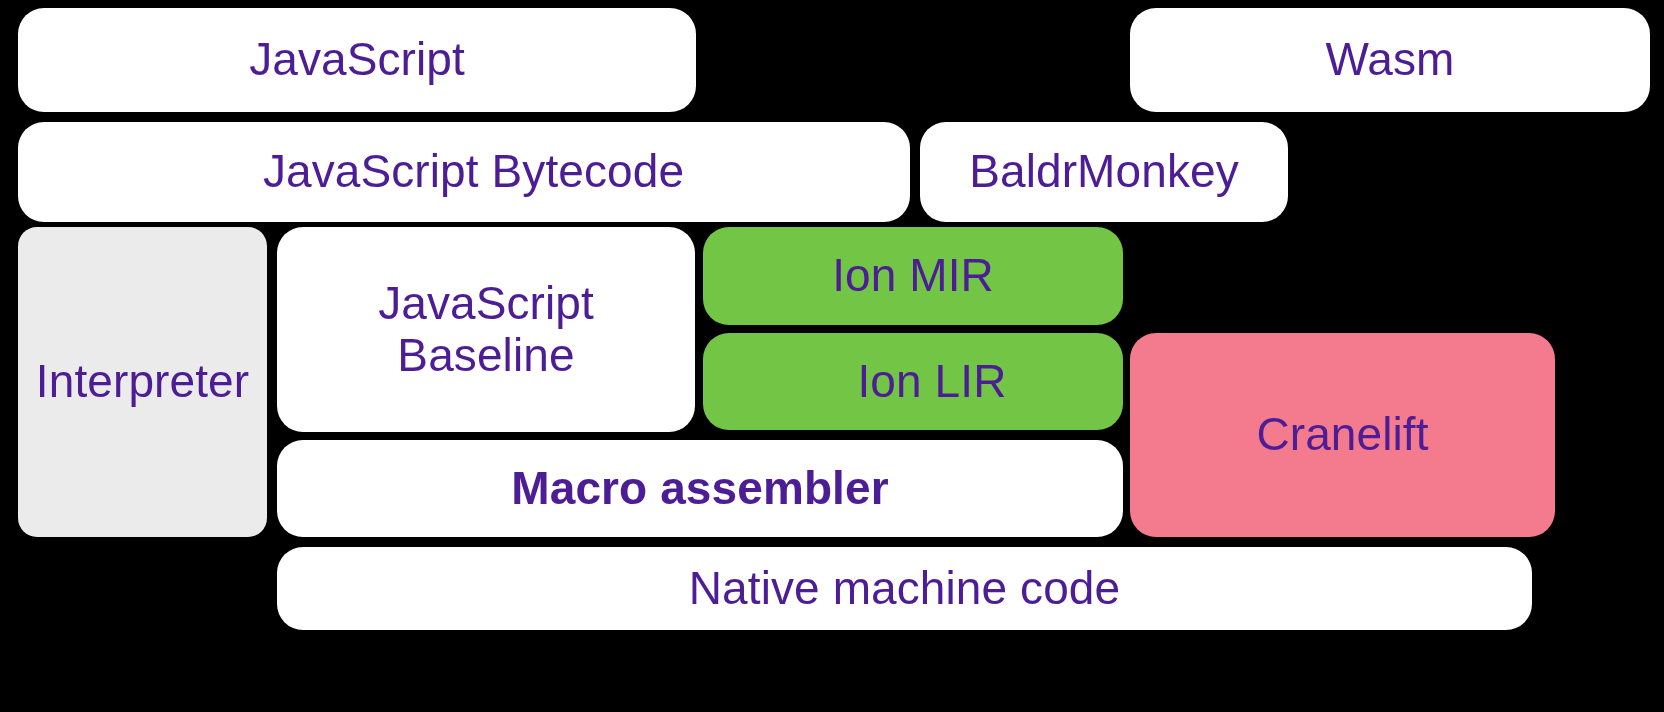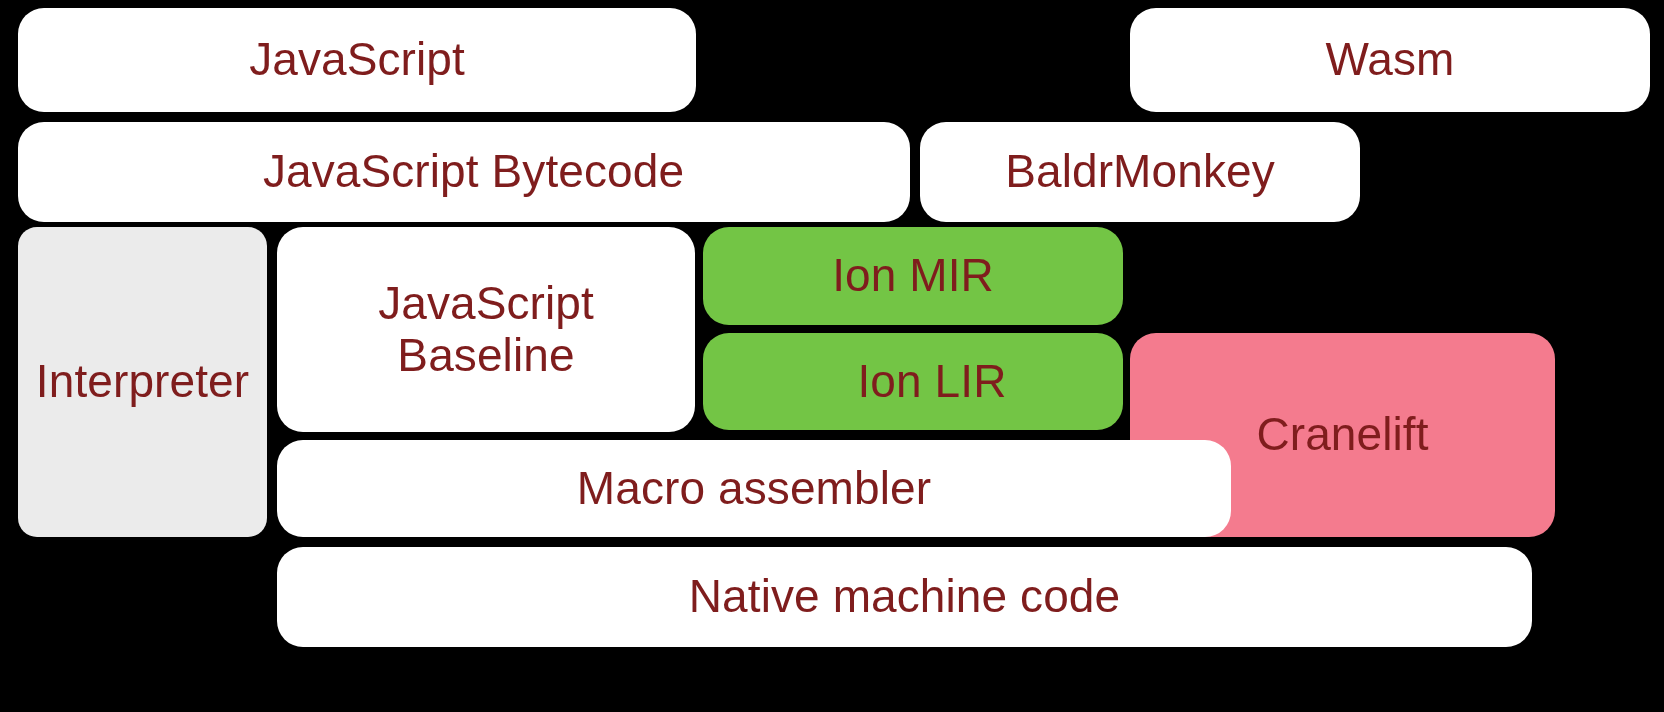--- a/index.html
+++ b/index.html
@@ -16,21 +16,21 @@
     font-family: "Liberation Sans", "DejaVu Sans", sans-serif;
   }
   .node {
     position: absolute;
     box-sizing: border-box;
     display: flex;
     align-items: center;
     justify-content: center;
     text-align: center;
     border-radius: 26px;
-    color: #7f1d1d;
+    color: #4c1d95;
     font-size: 46px;
     line-height: 1.12;
     font-weight: 400;
     letter-spacing: 0.1px;
     white-space: pre-line;
     padding: 2px 8px;
     user-select: none;
   }
   .fill-white { background: #ffffff; }
   .fill-gray  { background: #ebebeb; border-radius: 19px; }
@@ -48,21 +48,21 @@
 
 
   <div class="node fill-white" style="left:1130px; top:8px; width:520px; height:104px;text-align:right;">
     <span>Wasm</span>
   </div>
 
   <div class="node fill-white" style="left:18px; top:122px; width:892px; height:100px;padding-left:27px;">
     <span>JavaScript Bytecode</span>
   </div>
 
-  <div class="node fill-white" style="left:920px; top:122px; width:440px; height:100px;">
+  <div class="node fill-white" style="left:920px; top:122px; width:368px; height:100px;">
     <span>BaldrMonkey</span>
   </div>
 
   <div class="node fill-gray" style="left:18px; top:227px; width:249px; height:310px;">
     <span>Interpreter</span>
   </div>
 
   <div class="node fill-white" style="left:277px; top:227px; width:418px; height:205px;">
     <span>JavaScript
 Baseline</span>
@@ -73,21 +73,21 @@
   </div>
 
   <div class="node fill-green" style="left:703px; top:333px; width:420px; height:97px;padding-left:46px;">
     <span>Ion LIR</span>
   </div>
 
   <div class="node fill-pink" style="left:1130px; top:333px; width:425px; height:204px;">
     <span>Cranelift</span>
   </div>
 
-  <div class="node fill-white" style="left:277px; top:440px; width:954px; height:97px;">
+  <div class="node fill-white" style="left:277px; top:440px; width:846px; height:97px;font-weight:bold;">
     <span>Macro assembler</span>
   </div>
 
-  <div class="node fill-white" style="left:277px; top:547px; width:1255px; height:100px;">
+  <div class="node fill-white" style="left:277px; top:547px; width:1255px; height:83px;">
     <span>Native machine code</span>
   </div>
 
 </div>
 
 </body></html>

